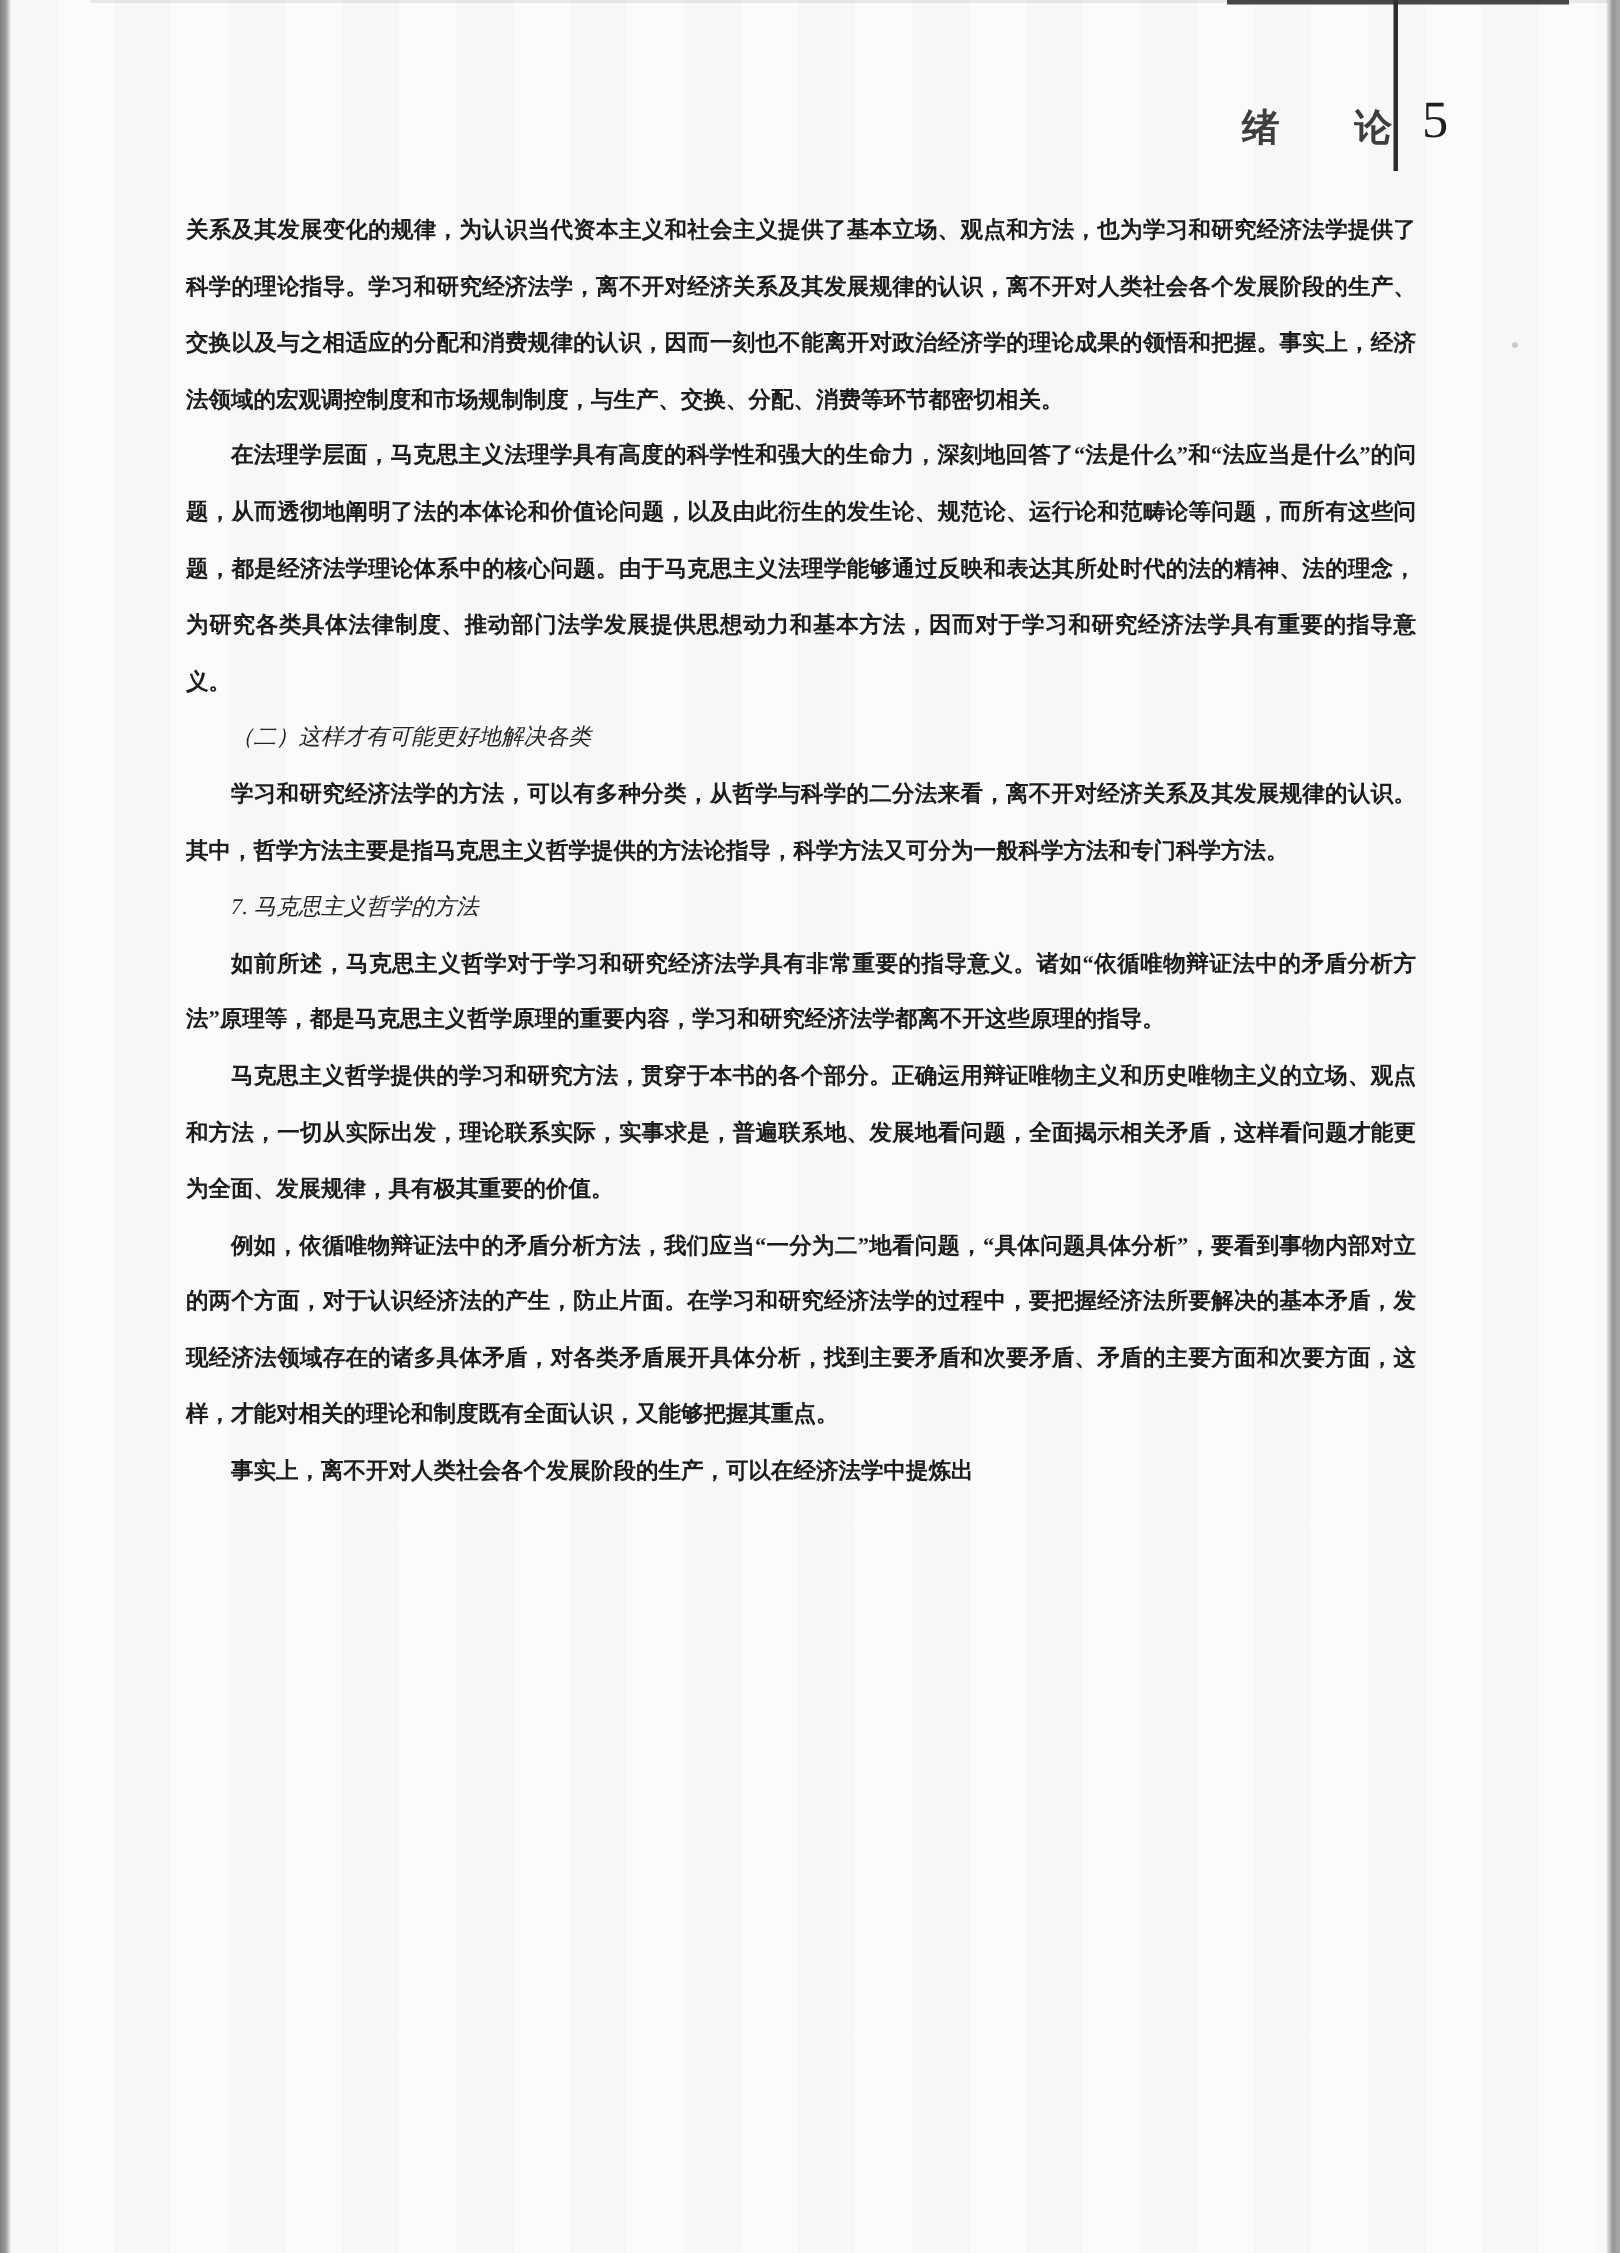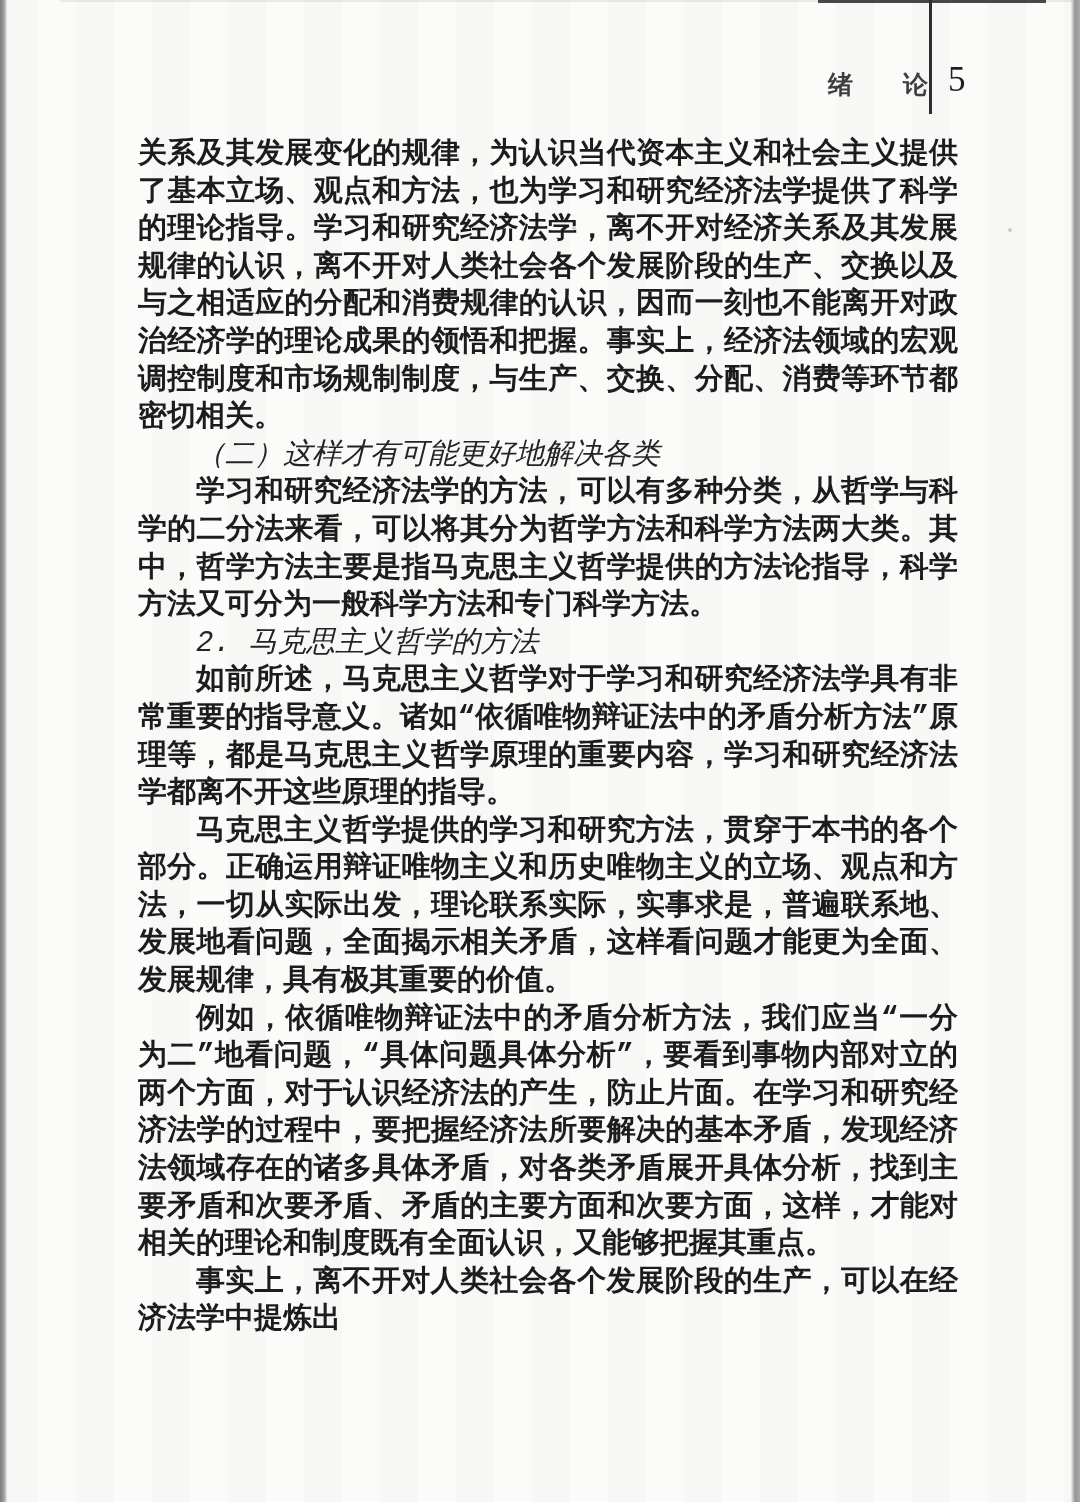--- a/index.html
+++ b/index.html
@@ -38,25 +38,24 @@
     font-family:Liberation Mono, monospace;
     font-size:25px;font-weight:700;color:#3e3e3e;line-height:1;
     white-space:pre;
   }
   .page-number{
     position:absolute;left:948px;top:62px;
     font-family:"Liberation Serif", serif;
     font-size:35px;font-weight:500;color:#1f1f1f;line-height:1;
   }
   .body-text{
-    position:absolute;left:138px;top:136px;width:820px;
-    font-size:29px;line-height:37.6px;color:#1c1c1c;
+    position:absolute;left:124px;top:136px;width:820px;
+    font-size:15px;line-height:37.6px;color:#1c1c1c;
     font-weight:600;
     text-align:justify;
-    font-family:Liberation Mono, monospace;
   }
   .para{margin:0;text-indent:2em;}
   .para.no-indent{text-indent:0;}
   .para.heading{font-weight:400;font-style:italic;color:#242424;}
   .speck{position:absolute;width:4px;height:4px;border-radius:50%;background:rgba(0,0,0,0.18);}
 </style>
 </head>
 <body>
 
 <div class="page">
@@ -67,23 +66,24 @@
   <div class="top-mark"></div>
 
   <div>
     <span class="running-title">绪　　论</span>
     <span class="header-rule"></span>
     <span class="page-number">5</span>
   </div>
 
   <div class="body-text">
     <p class="para no-indent">关系及其发展变化的规律，为认识当代资本主义和社会主义提供了基本立场、观点和方法，也为学习和研究经济法学提供了科学的理论指导。学习和研究经济法学，离不开对经济关系及其发展规律的认识，离不开对人类社会各个发展阶段的生产、交换以及与之相适应的分配和消费规律的认识，因而一刻也不能离开对政治经济学的理论成果的领悟和把握。事实上，经济法领域的宏观调控制度和市场规制制度，与生产、交换、分配、消费等环节都密切相关。</p>
+    <p class="para">在法理学层面，马克思主义法理学具有高度的科学性和强大的生命力，深刻地回答了“法是什么”和“法应当是什么”的问题，从而透彻地阐明了法的本体论和价值论问题，以及由此衍生的发生论、规范论、运行论和范畴论等问题，而所有这些问题，都是经济法学理论体系中的核心问题。由于马克思主义法理学能够通过反映和表达其所处时代的法的精神、法的理念，为研究各类具体法律制度、推动部门法学发展提供思想动力和基本方法，因而对于学习和研究经济法学具有重要的指导意义。</p>
     <p class="para heading">（二）这样才有可能更好地解决各类</p>
-    <p class="para">学习和研究经济法学的方法，可以有多种分类，从哲学与科学的二分法来看，可以将其分为哲学方法和科学方法两大类。其中，哲学方法主要是指马克思主义哲学提供的方法论指导，科学方法又可分为一般科学方法和专门科学方法。</p>
-    <p class="para heading">2. 马克思主义哲学的方法</p>
+    <p class="para">学习和研究经济法学的方法，可以有多种分类，从哲学与科学的二分法来看，离不开对经济关系及其发展规律的认识。其中，哲学方法主要是指马克思主义哲学提供的方法论指导，科学方法又可分为一般科学方法和专门科学方法。</p>
+    <p class="para heading">7. 马克思主义哲学的方法</p>
     <p class="para">如前所述，马克思主义哲学对于学习和研究经济法学具有非常重要的指导意义。诸如“依循唯物辩证法中的矛盾分析方法”原理等，都是马克思主义哲学原理的重要内容，学习和研究经济法学都离不开这些原理的指导。</p>
     <p class="para">马克思主义哲学提供的学习和研究方法，贯穿于本书的各个部分。正确运用辩证唯物主义和历史唯物主义的立场、观点和方法，一切从实际出发，理论联系实际，实事求是，普遍联系地、发展地看问题，全面揭示相关矛盾，这样看问题才能更为全面、发展规律，具有极其重要的价值。</p>
     <p class="para">例如，依循唯物辩证法中的矛盾分析方法，我们应当“一分为二”地看问题，“具体问题具体分析”，要看到事物内部对立的两个方面，对于认识经济法的产生，防止片面。在学习和研究经济法学的过程中，要把握经济法所要解决的基本矛盾，发现经济法领域存在的诸多具体矛盾，对各类矛盾展开具体分析，找到主要矛盾和次要矛盾、矛盾的主要方面和次要方面，这样，才能对相关的理论和制度既有全面认识，又能够把握其重点。</p>
     <p class="para">事实上，离不开对人类社会各个发展阶段的生产，可以在经济法学中提炼出</p>
   </div>
 
   <div class="speck" style="left:572px;top:226px;"></div>
   <div class="speck" style="left:1008px;top:228px;"></div>
 
 </div>

